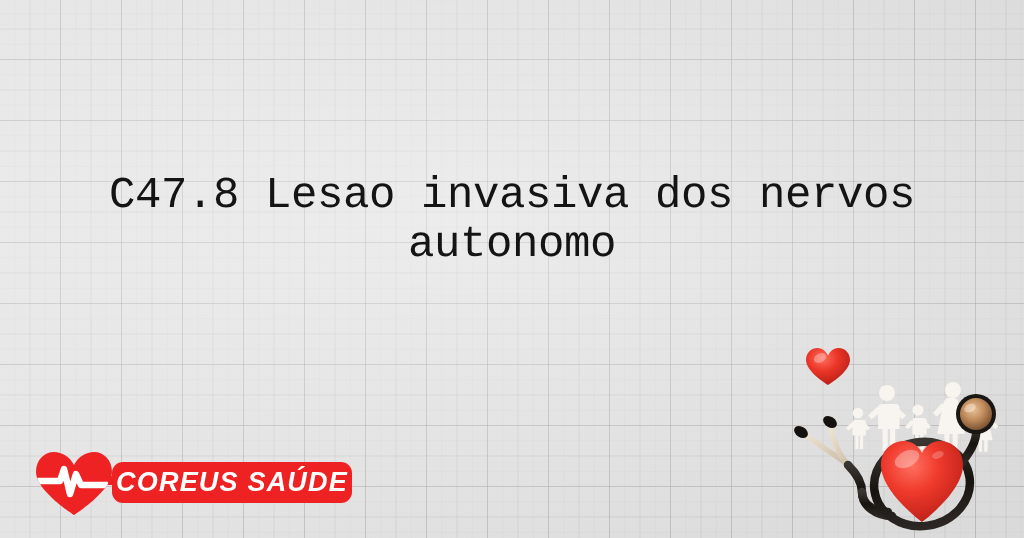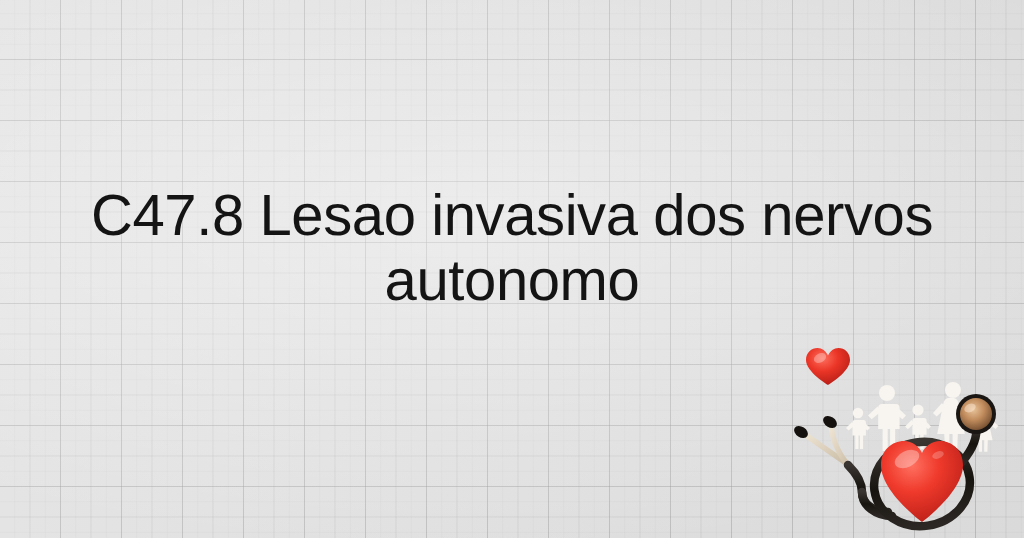--- a/index.html
+++ b/index.html
@@ -48,24 +48,24 @@
 
   
   #title-block {
     position: absolute;
     left: 60px;
     top: 168px;
     width: 904px;
     text-align: center;
   }
   #title-text {
-    margin: 16px;
-    font-family: Liberation Sans, sans-serif;
+    margin: 4px;
+    font-family: Liberation Mono, monospace;
     font-weight: 400;
-    font-size: 58px;
+    font-size: 44px;
     line-height: 1.12;
     letter-spacing: -0.4px;
     color: #141414;
     text-rendering: geometricPrecision;
   }
 
   
   #logo {
     position: absolute;
     left: 28px;
@@ -89,20 +89,45 @@
 <body>
 
 <div id="card">
 
   <div id="paper-texture"></div>
 
   <div id="title-block">
     <h1 id="title-text">C47.8 Lesao invasiva dos nervos autonomo</h1>
   </div>
 
+  <div id="logo">
+    <svg width="330" height="72" viewBox="0 0 330 72" xmlns="http://www.w3.org/2000/svg">
+      <defs>
+        <clipPath id="heartClip">
+          <path d="M46,68 C46,68 8,44 8,25 C8,12 17,5 26,5 C34,5 42,10 46,18
+                   C50,10 58,5 66,5 C75,5 84,12 84,25 C84,44 46,68 46,68 Z"></path>
+        </clipPath>
+      </defs>
+
+      <g>
+        <path d="M46,68 C46,68 8,44 8,25 C8,12 17,5 26,5 C34,5 42,10 46,18
+                 C50,10 58,5 66,5 C75,5 84,12 84,25 C84,44 46,68 46,68 Z" fill="#ee2222"></path>
+
+        <rect x="78" y="29" width="44" height="9" fill="#ee2222"></rect>
+
+        <g clip-path="url(#heartClip)">
+          <polyline points="10,34 26,34 32,34 36,22 42,47 48,27 53,38 60,38 86,38" fill="none" stroke="#ffffff" stroke-width="6.5" stroke-linejoin="round" stroke-linecap="round"></polyline>
+        </g>
+        <polyline points="84,33.5 122,33.5" fill="none" stroke="#ee2222" stroke-width="9" stroke-linecap="round"></polyline>
+      </g>
+
+      <rect x="84" y="15" width="240" height="41" rx="11" ry="11" fill="#ee2222"></rect>
+      <text x="204" y="44" text-anchor="middle" font-family="Liberation Sans, sans-serif" font-size="27" font-weight="bold" font-style="italic" letter-spacing="1.2" fill="#ffffff">COREUS SAÚDE</text>
+    </svg>
+  </div>
 
   <div id="illustration">
     <svg width="258" height="200" viewBox="0 0 258 200" xmlns="http://www.w3.org/2000/svg">
       <defs>
         <radialGradient id="bigHeartGrad" cx="38%" cy="30%" r="78%">
           <stop offset="0%" stop-color="#ff7060"></stop>
           <stop offset="42%" stop-color="#ef3a2c"></stop>
           <stop offset="100%" stop-color="#b81d16"></stop>
         </radialGradient>
         <radialGradient id="smallHeartGrad" cx="38%" cy="28%" r="78%">

